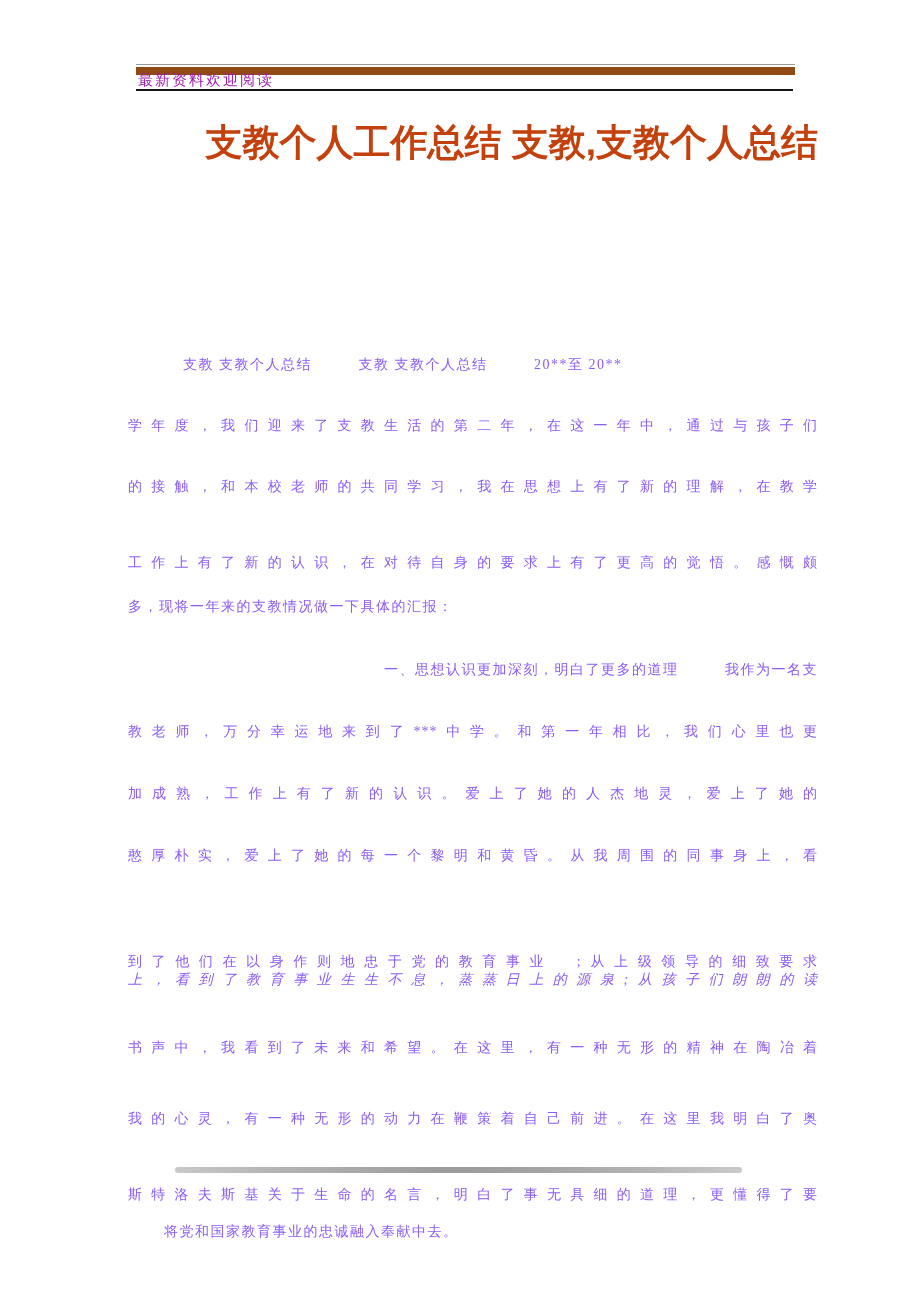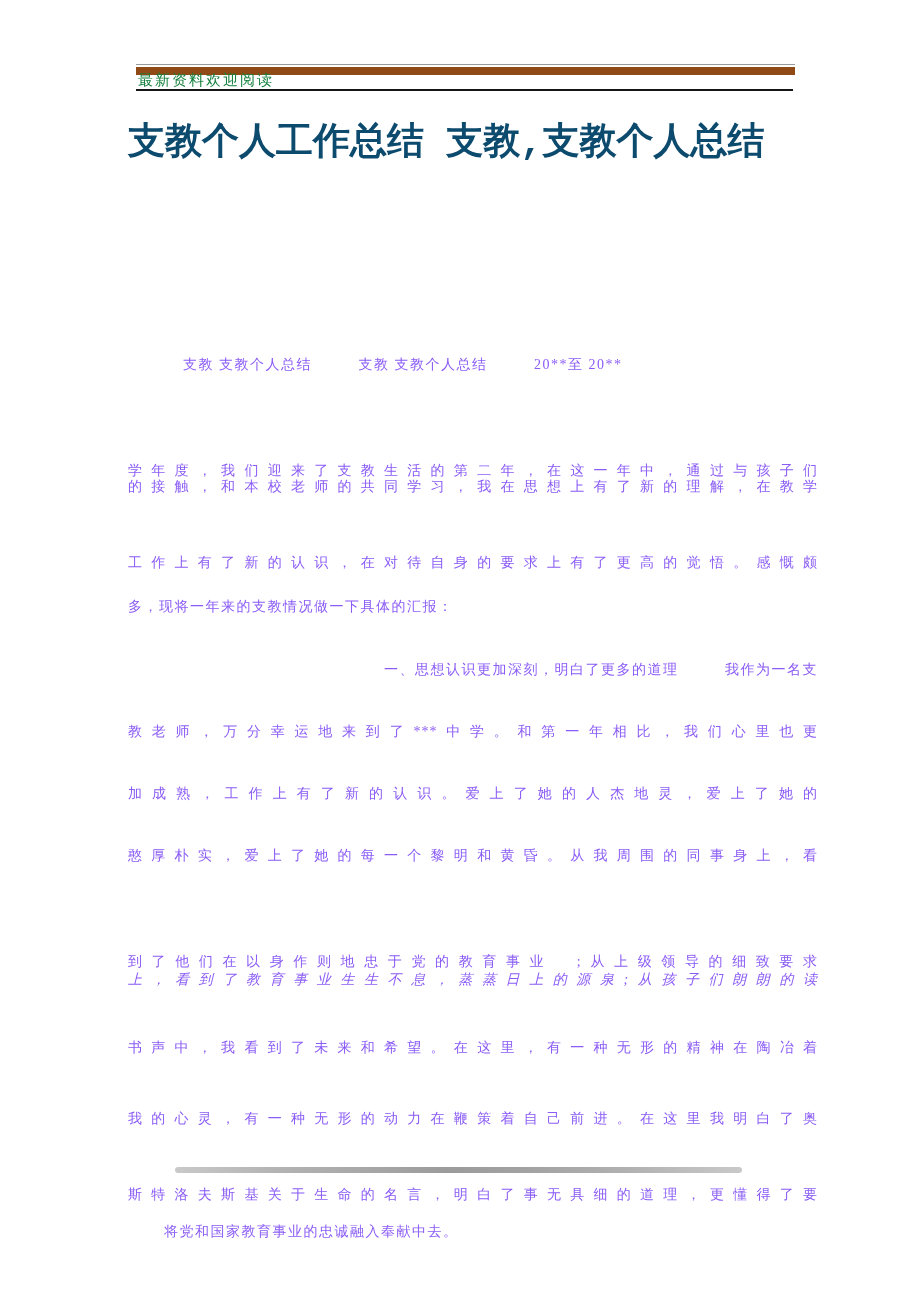--- a/index.html
+++ b/index.html
@@ -12,45 +12,45 @@
   .hairline{
     position:absolute;top:64px;left:136px;width:659px;height:1px;
     background:#9a9a9a;
   }
   .brown-bar{
     position:absolute;top:67px;left:136px;width:659px;height:8px;
     background:#8f4a15;
   }
   .header-notice{
     position:absolute;top:71px;left:138px;
-    font-size:15px;line-height:18px;color:#15803d;letter-spacing:2px;
+    font-size:15px;line-height:18px;color:#a21caf;letter-spacing:2px;
     white-space:pre;z-index:2;
   }
   .header-rule{
     position:absolute;top:89px;left:136px;width:657px;height:2px;
     background:#151515;
   }
   
   .page-title{
     position:absolute;top:121px;left:128px;width:690px;
-    text-align:left;
-    font-family:Liberation Mono, monospace;
+    text-align:right;
+    font-family:Liberation Sans, sans-serif;
     font-weight:bold;font-size:37px;line-height:44px;
-    color:#0c4a6e;letter-spacing:0px;white-space:pre;
+    color:#c2410c;letter-spacing:0px;white-space:pre;
   }
   
   .line{
     position:absolute;left:128px;width:690px;
     font-size:14px;line-height:25px;color:#8b5cf6;
     letter-spacing:1.5px;
   }
   .j{text-align:justify;text-align-last:justify;letter-spacing:1px;}
   .pre{white-space:pre;letter-spacing:1.5px;}
   .l1{top:352px;}
-  .l2{top:413px;margin-top:45px;}
+  .l2{top:413px;}
   .l3{top:474px;}
   .l4{top:550px;}
   .l5{top:581px;margin-top:13px;}
   .l6{top:657px;}
   .l7{top:719px;}
   .l8{top:781px;}
   .l9{top:843px;}
   .l10{top:905px;margin-top:44px;}
   .l11{top:967px;font-style:italic;}
   .l12{top:1035px;}

